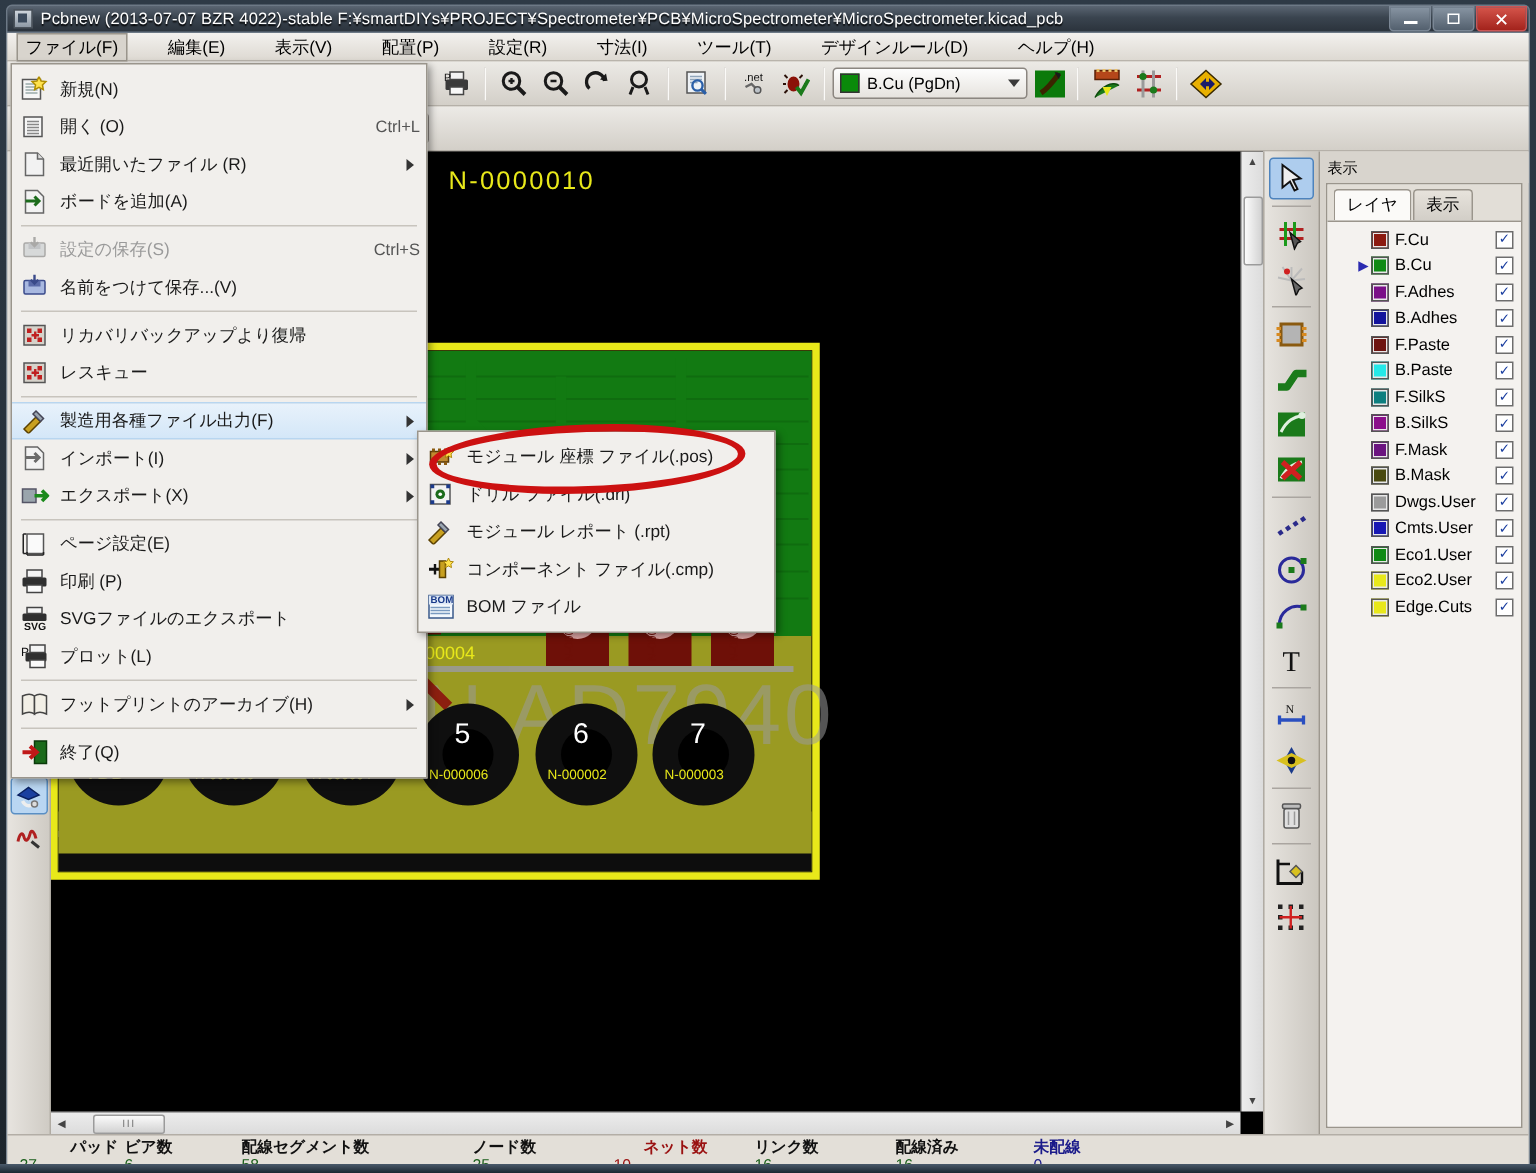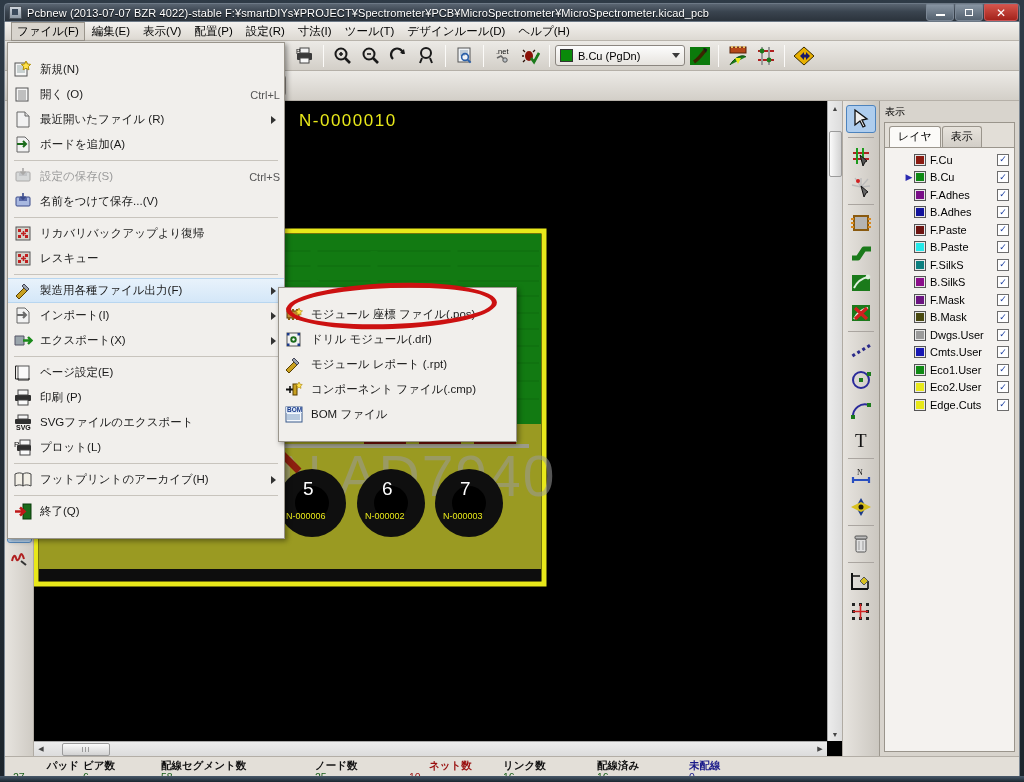--- a/index.html
+++ b/index.html
@@ -72,21 +72,21 @@
     border-top: none;
   }
 
   
   .menubar {
     height: 19px;
     background: linear-gradient(#f3f1ee, #ddd9d2);
     border-bottom: 1px solid #b9b4ac;
     display: flex; align-items: center;
     padding-left: 6px;
-    font-size: 11.5px; color: #000;
+    font-size: 11.5px; color: #000; gap: 20px;
   }
   .menubar .mi {
     padding: 2px 6px 2px 6px; margin-right: 1px;
     white-space: nowrap;
   }
   .menubar .mi.open {
     background: #d8d4cd;
     border: 1px solid #9a958c;
     padding: 1px 5px;
   }
@@ -274,21 +274,21 @@
   .stat-field { margin-right: 4px; }
   .stat-label { font-size: 10.5px; font-weight: bold; line-height: 12px; }
   .stat-value { font-size: 10.5px; line-height: 13px; }
 
   
   .menu-popup {
     position: absolute;
     background: #f1efec;
     border: 1px solid #9a958c;
     box-shadow: 2px 2px 5px rgba(0,0,0,0.4);
-    padding: 14px 0;
+    padding: 4px 0;
     z-index: 50;
   }
   .menu-item {
     display: flex; align-items: center;
     height: 25px; padding: 0 4px;
     font-size: 11.5px; color: #1a1a1a;
     white-space: nowrap;
   }
   .menu-item.hl {
     background: linear-gradient(#e8f2fb, #d4e7f8);
@@ -1318,21 +1318,21 @@
               <circle cx="8.5" cy="8.5" r="3.2" fill="#1b6b1b"></circle>
               <circle cx="8.5" cy="8.5" r="1.2" fill="#fff"></circle>
               <g fill="#1b3a8a">
                 <rect x="2" y="2" width="2.5" height="2.5"></rect>
                 <rect x="12.5" y="2" width="2.5" height="2.5"></rect>
                 <rect x="2" y="12.5" width="2.5" height="2.5"></rect>
                 <rect x="12.5" y="12.5" width="2.5" height="2.5"></rect>
               </g>
             </svg>
           </span>
-          <span class="menu-label">ドリル モジュール(.drl)</span>
+          <span class="menu-label">ドリル ファイル(.drl)</span>
         </div>
         <div class="menu-item">
           <span class="menu-icon">
             <svg width="19" height="17" viewBox="0 0 19 17">
               <path d="M1 14l8-8 3 3-8 8z" fill="#c8a020" stroke="#5a4000"></path>
               <path d="M9 2l5 5-2 2-5-5z" fill="#9aa5b0" stroke="#445"></path>
             </svg>
           </span>
           <span class="menu-label">モジュール レポート (.rpt)</span>
         </div>

